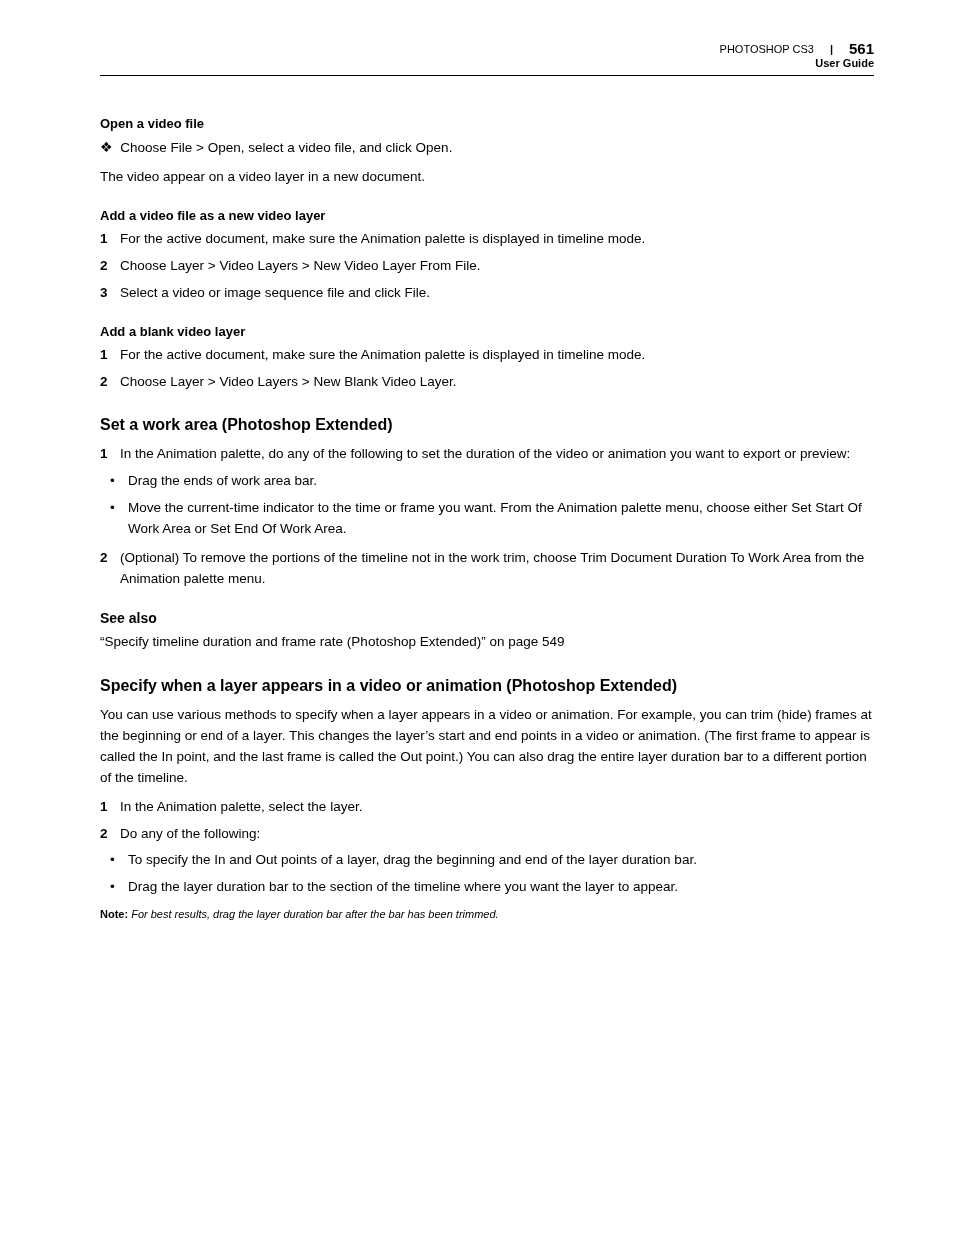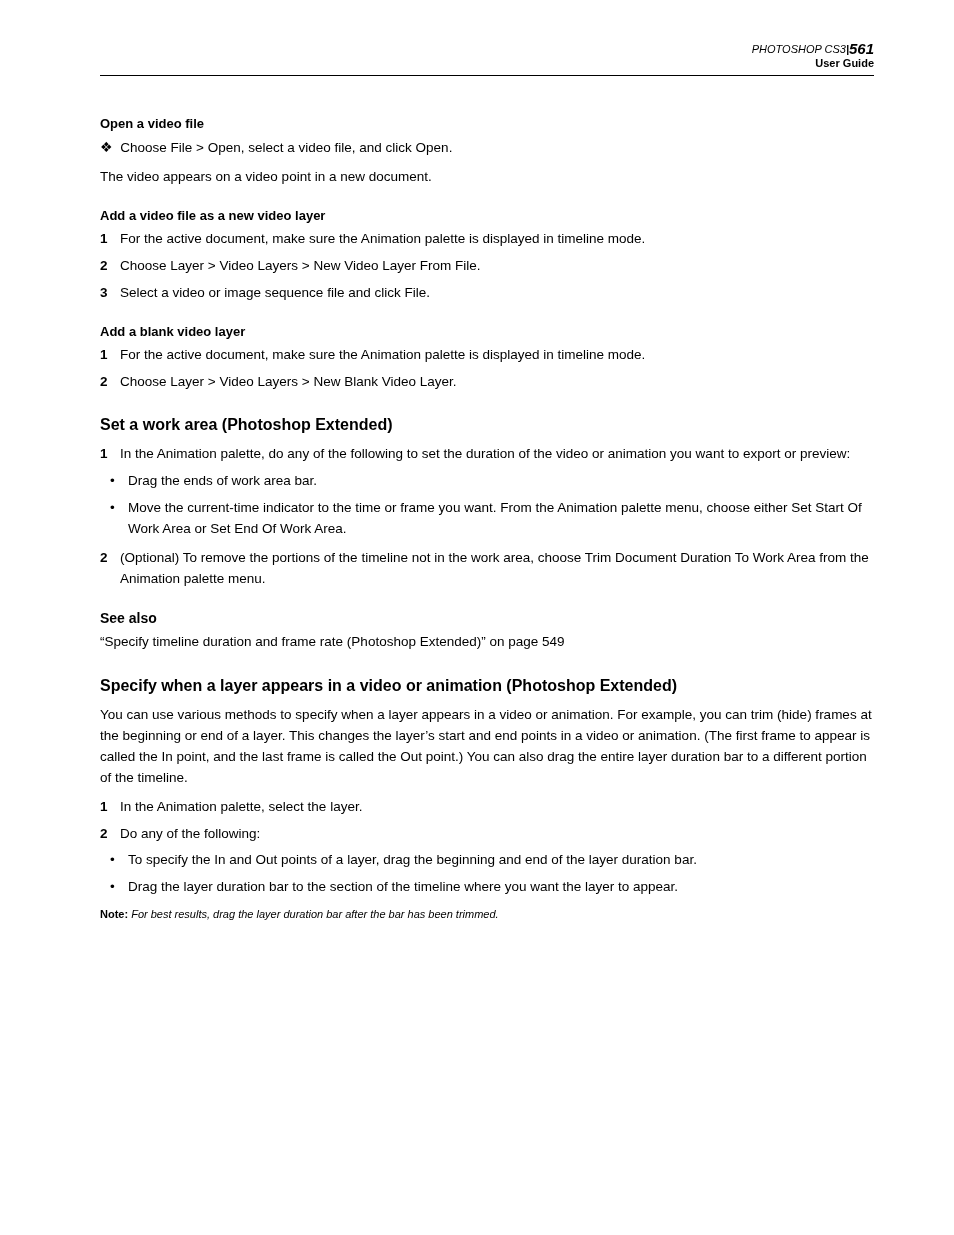--- a/index.html
+++ b/index.html
@@ -30,24 +30,23 @@
       justify-content: flex-end;
       align-items: flex-start;
       margin-bottom: 30px;
       border-bottom: 1px solid #000;
       padding-bottom: 6px;
     }
 
     .header-right {
       display: flex;
       align-items: center;
-      gap: 0;
-      font-size: 11px;
-      font-family: Arial, sans-serif;
-      font-style: italic;
+      gap: 16px;
+      font-size: 11px;
+      font-family: Arial, sans-serif;
     }
 
     .header-product {
       font-size: 11px;
       font-family: Arial, sans-serif;
       color: #000;
     }
 
     .header-divider {
       font-size: 11px;
@@ -172,21 +171,21 @@
   </div>
 
   <div class="content">
 
     <div class="section">
       <div class="section-heading">Open a video file</div>
       <div class="paragraph">
         <span class="diamond">❖</span>
         <span>Choose File &gt; Open, select a video file, and click Open.</span>
       </div>
-      <div class="paragraph">The video appears on a video point in a new document.</div>
+      <div class="paragraph">The video appear on a video layer in a new document.</div>
     </div>
 
     <div class="section">
       <div class="section-heading">Add a video file as a new video layer</div>
       <div class="numbered-item">
         <span class="num">1</span>
         <span>For the active document, make sure the Animation palette is displayed in timeline mode.</span>
       </div>
       <div class="numbered-item">
         <span class="num">2</span>
@@ -223,21 +222,21 @@
         <span>Drag the ends of work area bar.</span>
       </div>
 
       <div class="bullet-item">
         <span class="bullet-dot">•</span>
         <span>Move the current-time indicator to the time or frame you want. From the Animation palette menu, choose either Set Start Of Work Area or Set End Of Work Area.</span>
       </div>
 
       <div class="numbered-item" style="margin-top:8px;">
         <span class="num">2</span>
-        <span>(Optional) To remove the portions of the timeline not in the work area, choose Trim Document Duration To Work Area from the Animation palette menu.</span>
+        <span>(Optional) To remove the portions of the timeline not in the work trim, choose Trim Document Duration To Work Area from the Animation palette menu.</span>
       </div>
 
       <div style="margin-top:20px;">
         <div class="see-also-heading">See also</div>
         <div class="paragraph">“Specify timeline duration and frame rate (Photoshop Extended)” on page 549</div>
       </div>
     </div>
 
     <div class="section">
       <div class="major-heading">Specify when a layer appears in a video or animation (Photoshop Extended)</div>

